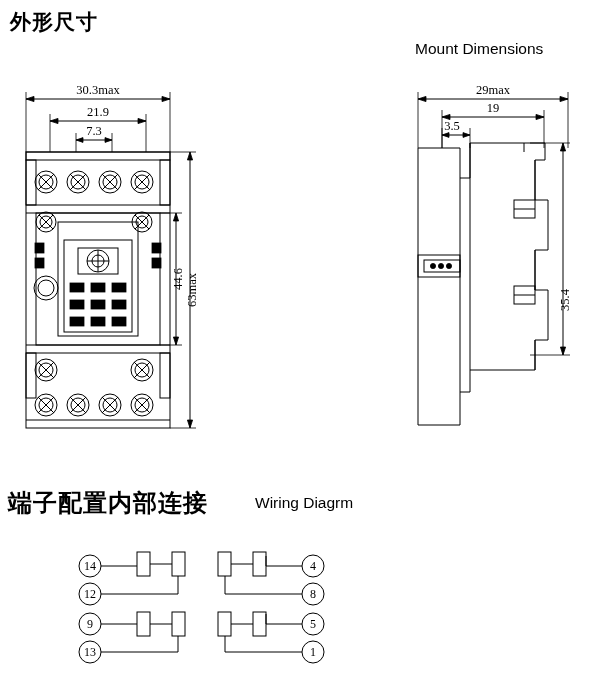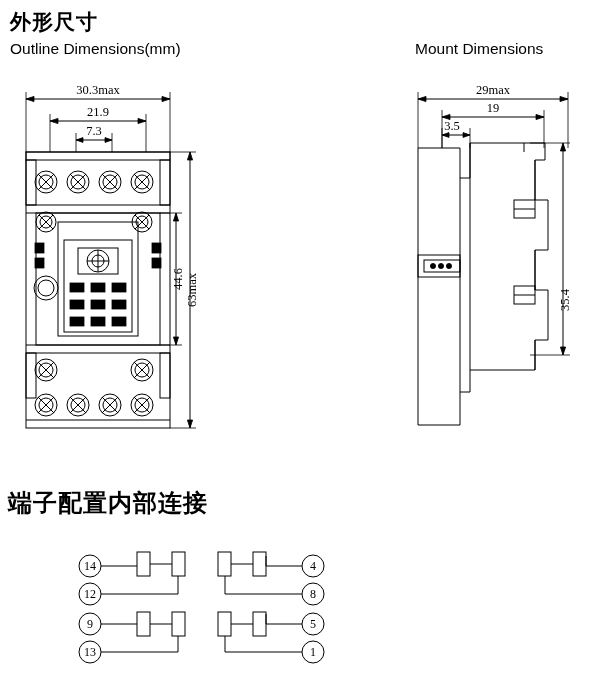--- a/index.html
+++ b/index.html
@@ -88,25 +88,25 @@
   .fill-wht {
     fill: #ffffff;
   }
 </style>
 </head>
 <body>
 
 <div class="page">
 
   <div class="cn-title" style="left:10px; top:8px;">外形尺寸</div>
-  <div class="en-title" style="left:10px; top:40px;">Outline Dimensions(mm)</div>
 
   <div class="en-title" style="left:415px; top:40px;">Mount Dimensions</div>
 
   <div class="wire-cn" style="left:8px; top:487px;">端子配置内部连接</div>
+  <div class="wire-en" style="left:255px; top:494px;">Wiring Diagrm</div>
 
   <svg width="600" height="682">
 
     <g class="ln-thin">
 
       <line x1="26" y1="92" x2="26" y2="152"></line>
       <line x1="170" y1="92" x2="170" y2="152"></line>
       <line x1="50" y1="114" x2="50" y2="152"></line>
       <line x1="146" y1="114" x2="146" y2="152"></line>
       <line x1="76" y1="133" x2="76" y2="152"></line>

